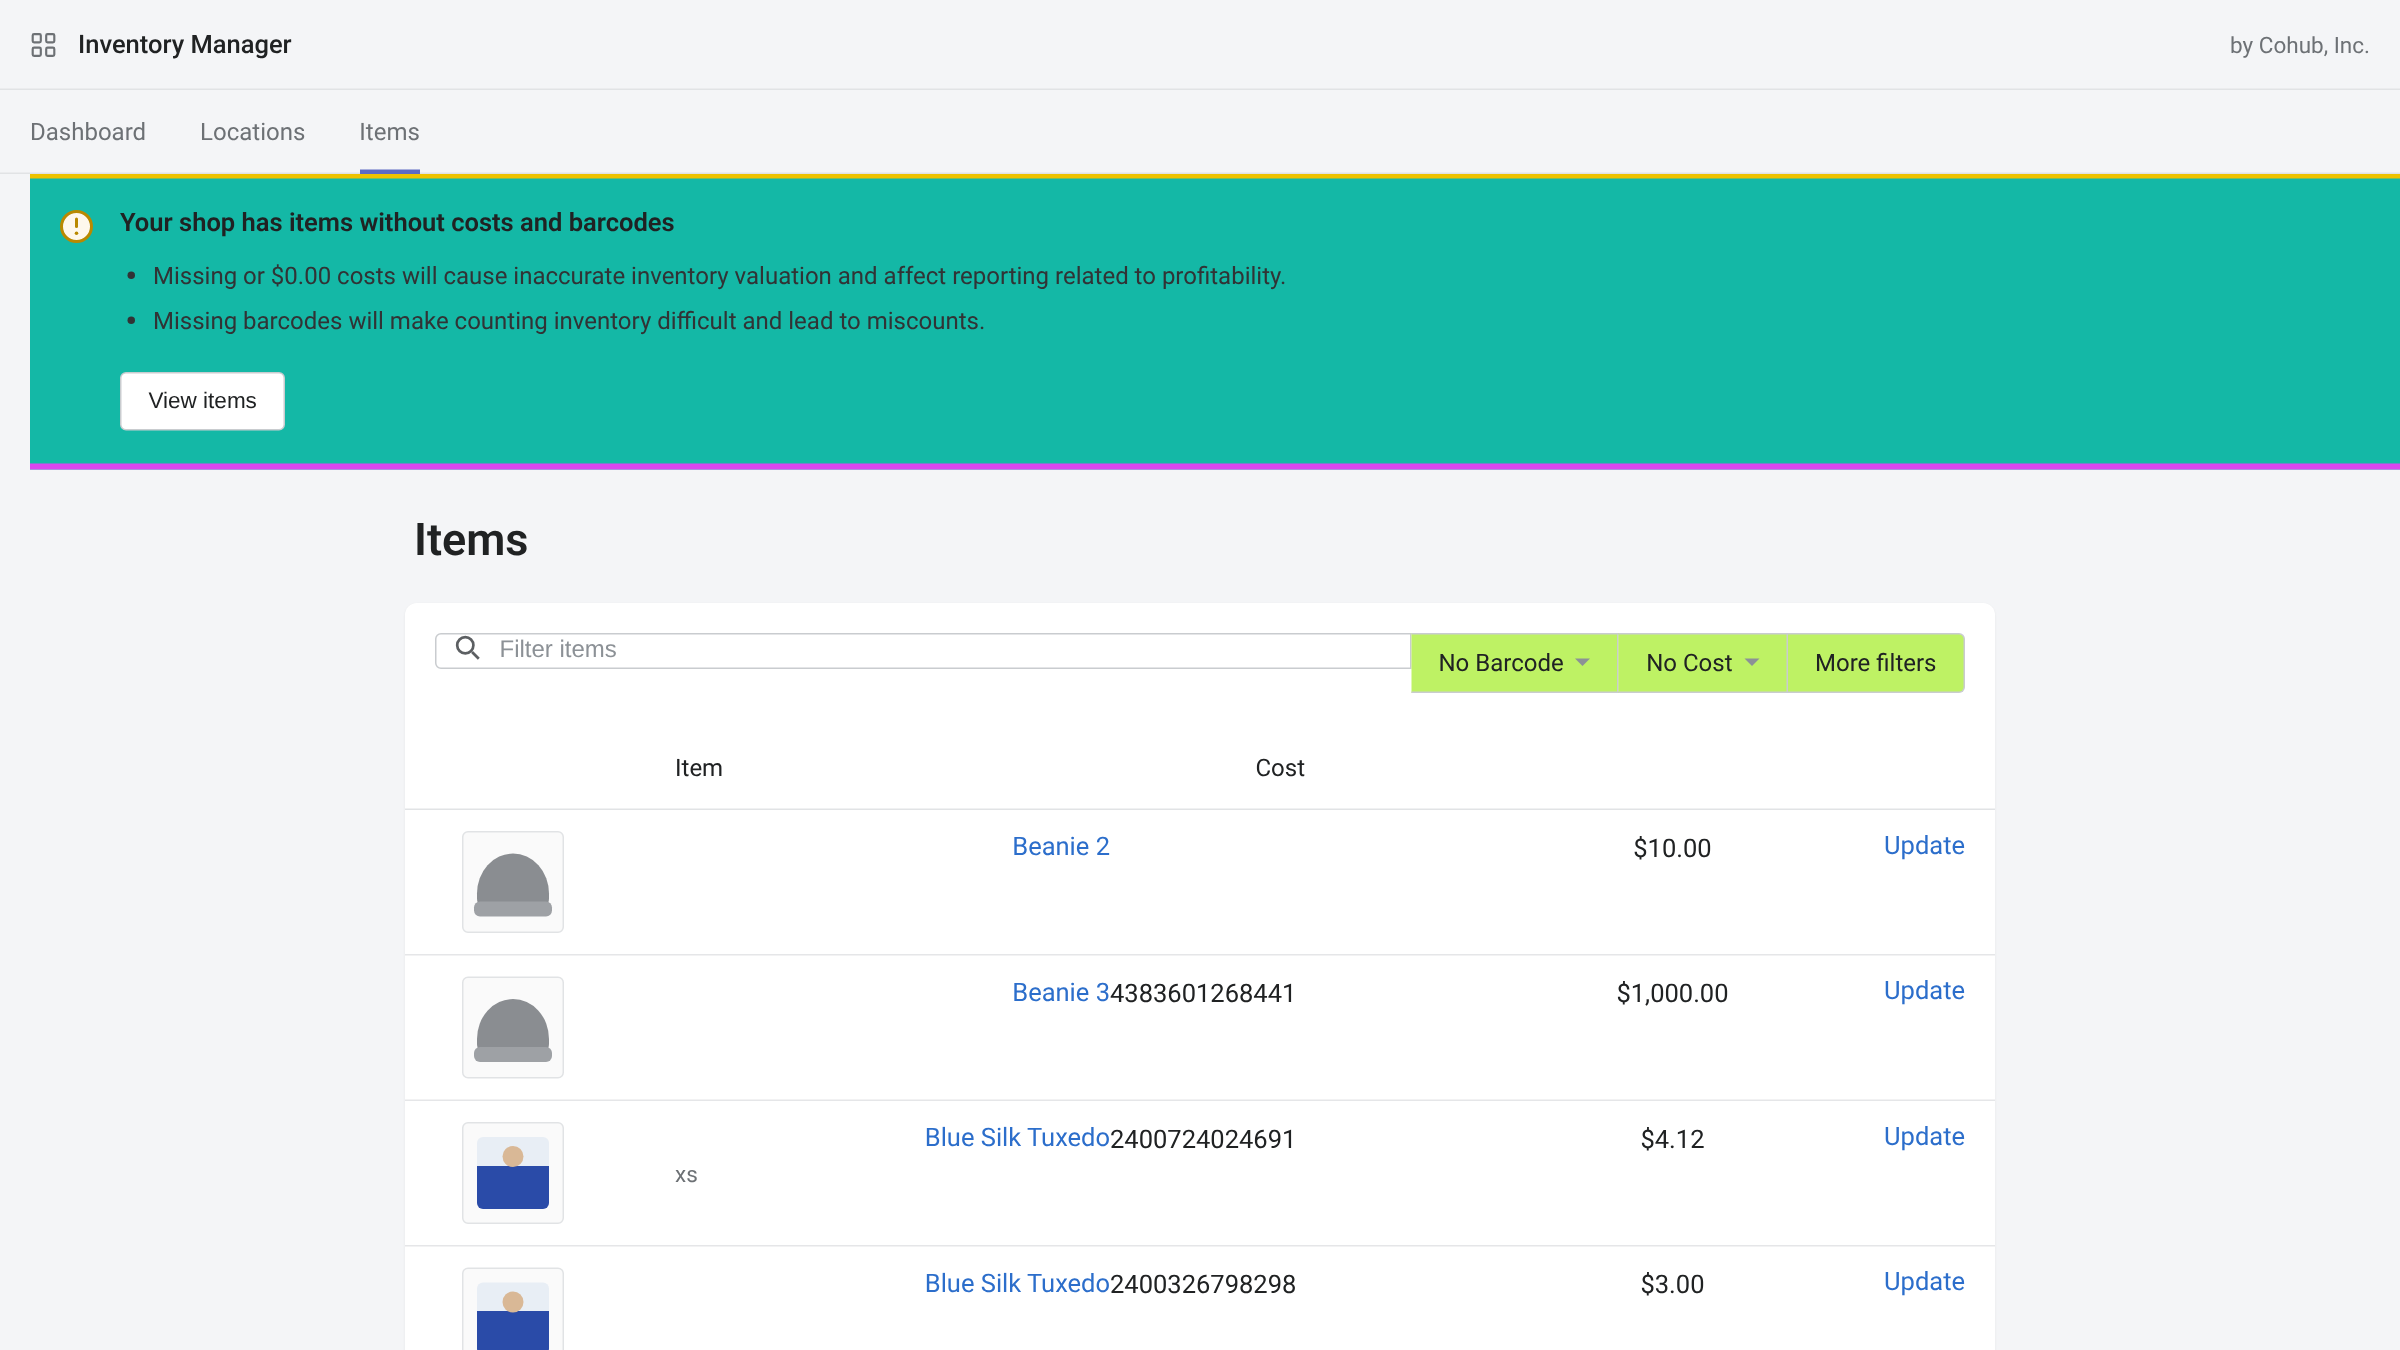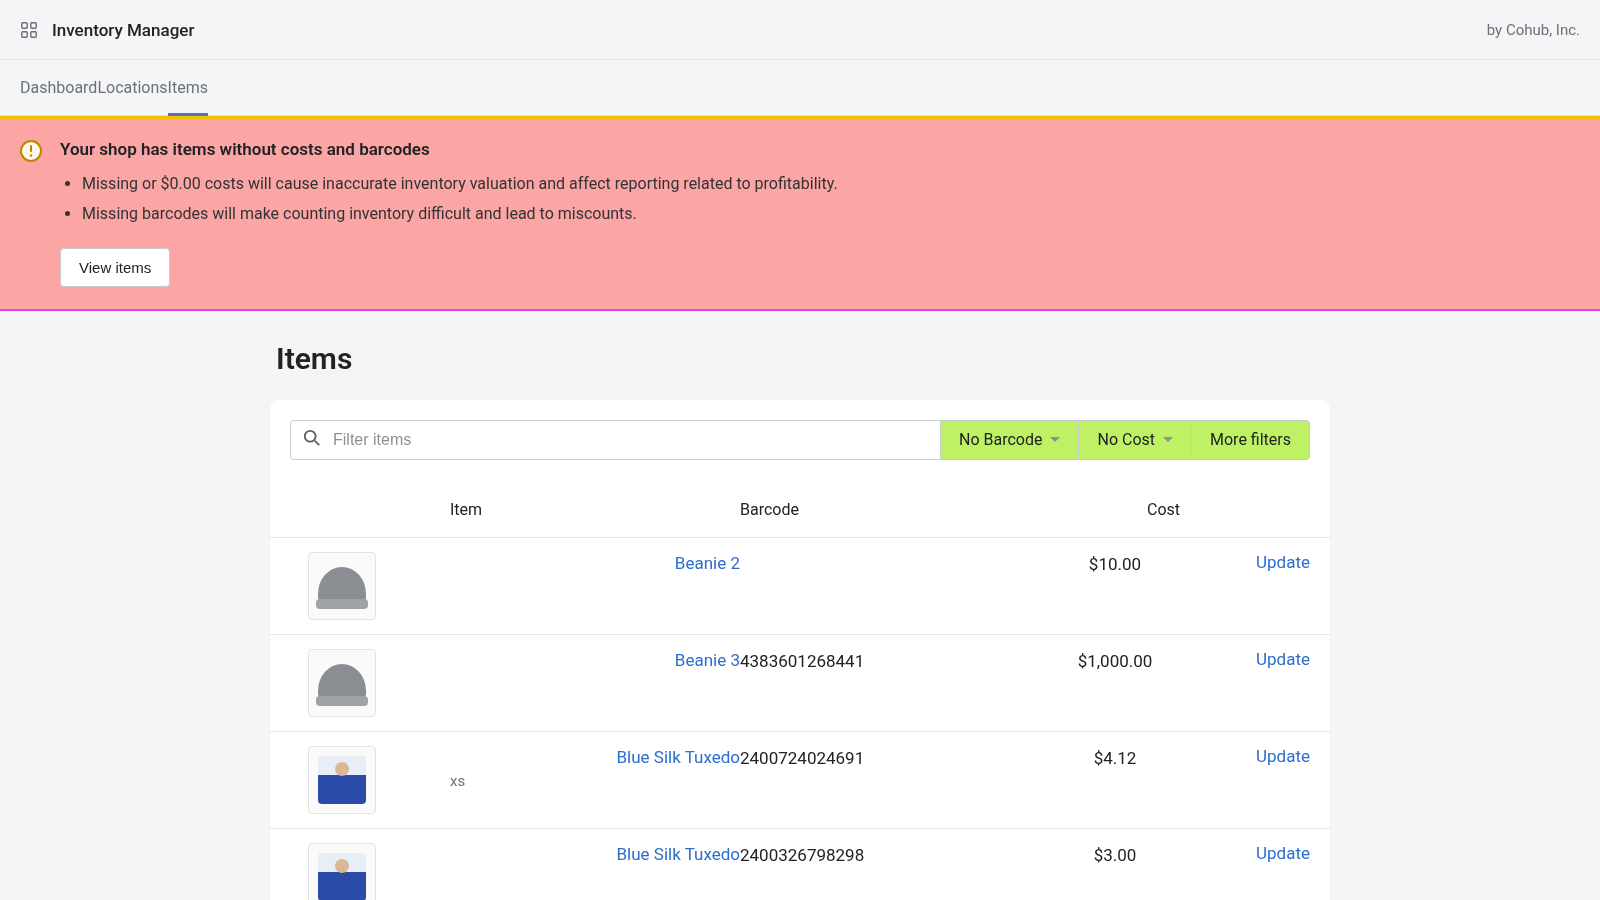--- a/index.html
+++ b/index.html
@@ -45,20 +45,21 @@
       color: #6d7175;
     }
     
     
     .navbar {
       display: flex;
       align-items: center;
       padding: 0 20px;
       height: 56px;
       background: #f4f5f7;
+      gap: 36px;
       border-bottom: 1px solid #e1e3e5;
     }
     .nav-item {
       font-size: 16px;
       color: #6d7175;
       cursor: pointer;
       height: 56px;
       display: flex;
       align-items: center;
       position: relative;
@@ -68,26 +69,27 @@
       position: absolute;
       bottom: 0;
       left: 0;
       right: 0;
       height: 3px;
       background: #5c6ac4;
     }
     
     
     .banner {
-      background: #fca5a5;
+      background: #14b8a6;
       border-top: 3px solid #eec200;
-      border-bottom: 2px solid #d946ef;
+      border-bottom: 4px solid #d946ef;
       padding: 20px 20px 22px 20px;
       display: flex;
       gap: 18px;
+      margin-left: 20px;
     }
     .banner-icon {
       width: 22px;
       height: 22px;
       flex-shrink: 0;
       margin-top: 1px;
     }
     .banner-body { flex: 1; }
     .banner-title {
       font-size: 17px;
@@ -141,21 +143,21 @@
       padding: 20px 20px 22px 20px;
       gap: 0;
     }
     .search-wrap {
       flex: 1;
       display: flex;
       align-items: center;
       border: 1px solid #c9cccf;
       border-radius: 4px 0 0 4px;
       padding: 0 12px;
-      height: 40px;
+      height: 24px;
       background: #fff;
     }
     .search-wrap svg { color: #5c5f62; }
     .search-input {
       border: none;
       outline: none;
       font-size: 16px;
       padding-left: 12px;
       flex: 1;
       height: 100%;
@@ -333,21 +335,20 @@
         <span class="caret"></span>
       </div>
       <div class="pill">
         <span>More filters</span>
       </div>
     </div>
 
     <div class="table-header">
       <div class="col-img"></div>
       <div class="col-item">Item</div>
-      <div class="col-barcode">Barcode</div>
       <div class="col-cost">Cost</div>
       <div class="col-action"></div>
     </div>
 
     <div id="rows">
         <div class="row">
           <div class="col-img">
             <div class="thumb">
               <div class="beanie-shape"></div>
             </div>

